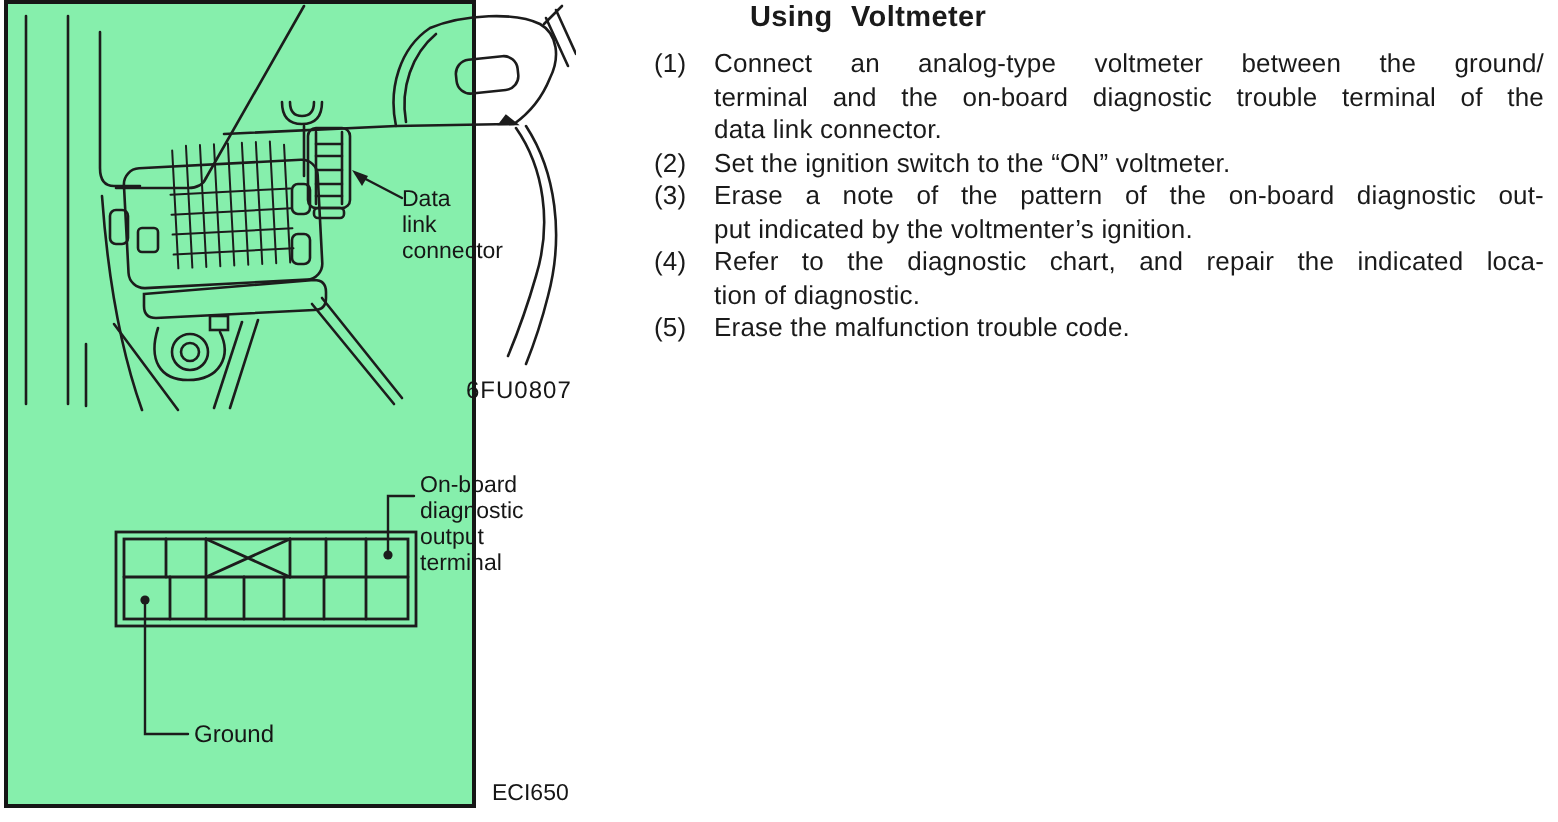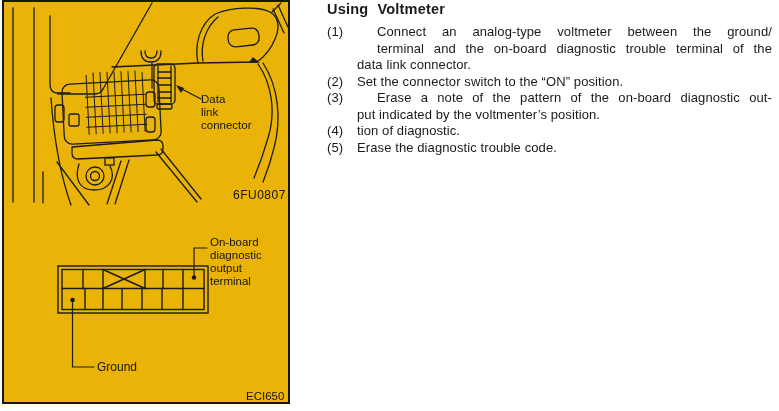--- a/index.html
+++ b/index.html
@@ -8,50 +8,51 @@
     position: relative;
     width: 779px;
     height: 411px;
     overflow: hidden;
     font-family: "Liberation Sans", sans-serif;
     color: #1a1a1a;
   }
   .figure-panel {
     position: absolute;
     left: 2px; top: 0;
-    width: 288px; height: 404px;
+    width: 236px; height: 404px;
     border: 2px solid #161616;
-    background: #eab308;
+    background: #86efac;
   }
   .figure-panel svg { display: block; }
   svg text {
     font-family: "Liberation Sans", sans-serif;
     fill: #161616;
   }
   .text-col {
     position: absolute;
     left: 327px; top: 1px;
     width: 445px;
   }
   .heading {
     font-size: 14.5px;
     font-weight: bold;
     letter-spacing: 0.2px;
     word-spacing: 5px;
     margin-bottom: 7px;
+    margin-left: 48px;
   }
   .step {
     display: flex;
     font-size: 13px;
     line-height: 16.5px;
     letter-spacing: 0.1px;
   }
   .step .num { width: 30px; flex: none; }
   .step .body { flex: 1; }
-  .jl { text-align: justify; text-align-last: justify; margin-left: 20px; }
+  .jl { text-align: justify; text-align-last: justify; }
 </style>
 </head>
 <body>
 
 <div class="figure-panel">
   <svg width="284" height="400" viewBox="4 2 284 400">
 
     <g fill="none" stroke="#1c1c1c" stroke-width="1.3" stroke-linecap="round">
 
       <g>
@@ -171,38 +172,39 @@
     <div class="body">
       <div class="jl">Connect an analog-type voltmeter between the ground/</div>
       <div class="jl">terminal and the on-board diagnostic trouble terminal of the</div>
       <div>data link connector.</div>
     </div>
   </div>
 
   <div class="step">
     <div class="num">(2)</div>
     <div class="body">
-      <div>Set the connector switch to the “ON” position.</div>
+      <div>Set the ignition switch to the “ON” voltmeter.</div>
     </div>
   </div>
 
   <div class="step">
     <div class="num">(3)</div>
     <div class="body">
       <div class="jl">Erase a note of the pattern of the on-board diagnostic out-</div>
-      <div>put indicated by the voltmenter’s position.</div>
+      <div>put indicated by the voltmenter’s ignition.</div>
     </div>
   </div>
 
   <div class="step">
     <div class="num">(4)</div>
     <div class="body">
+      <div class="jl">Refer to the diagnostic chart, and repair the indicated loca-</div>
       <div>tion of diagnostic.</div>
     </div>
   </div>
 
   <div class="step">
     <div class="num">(5)</div>
     <div class="body">
-      <div>Erase the diagnostic trouble code.</div>
+      <div>Erase the malfunction trouble code.</div>
     </div>
   </div>
 </div>
 
 </body></html>

